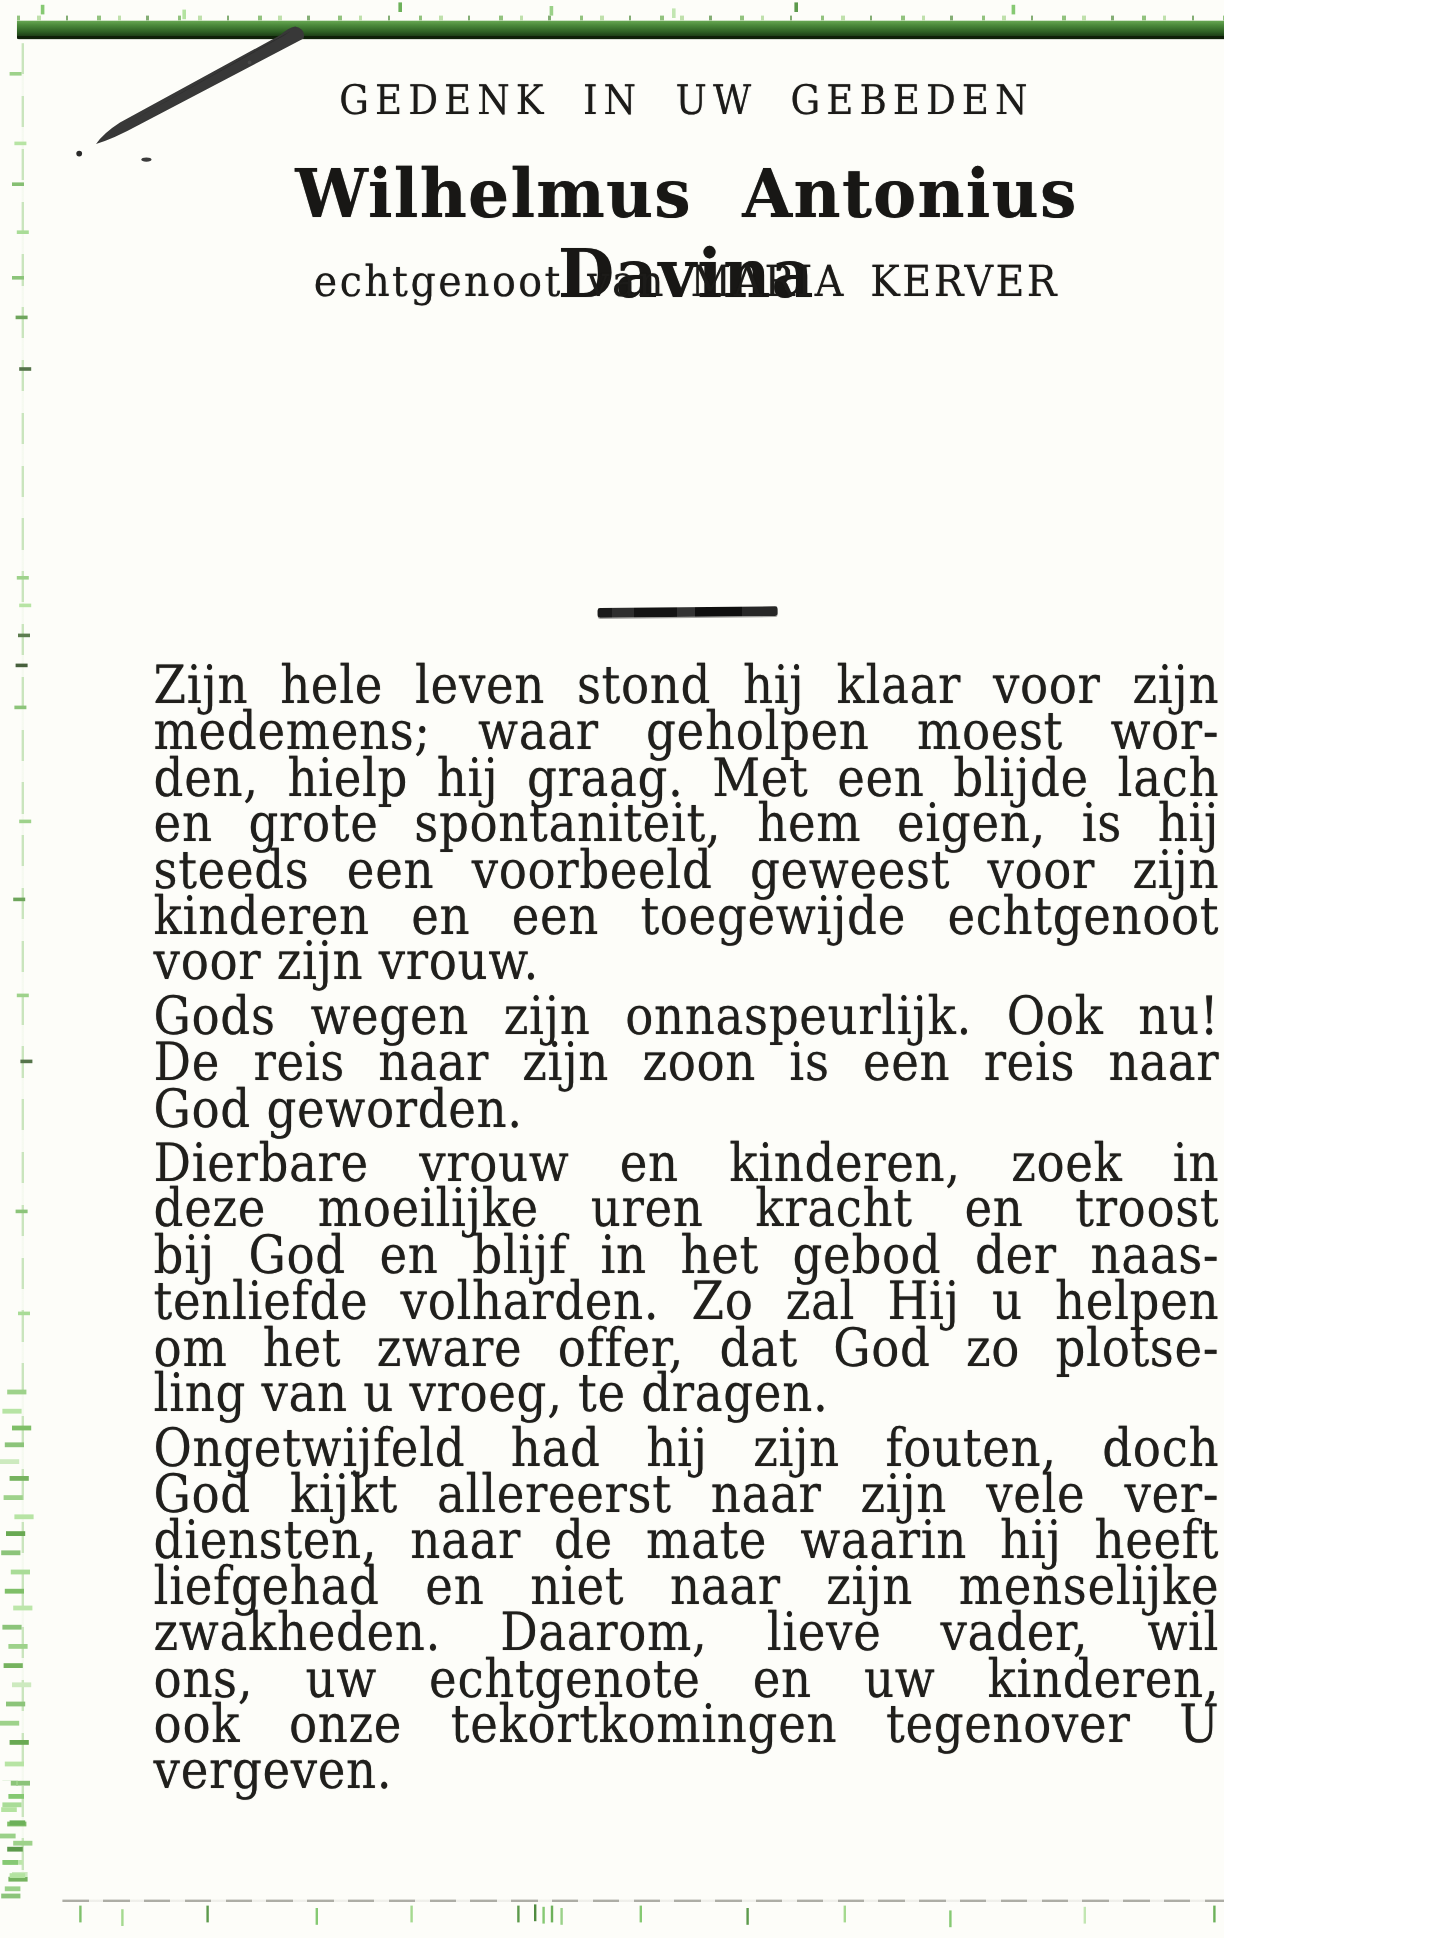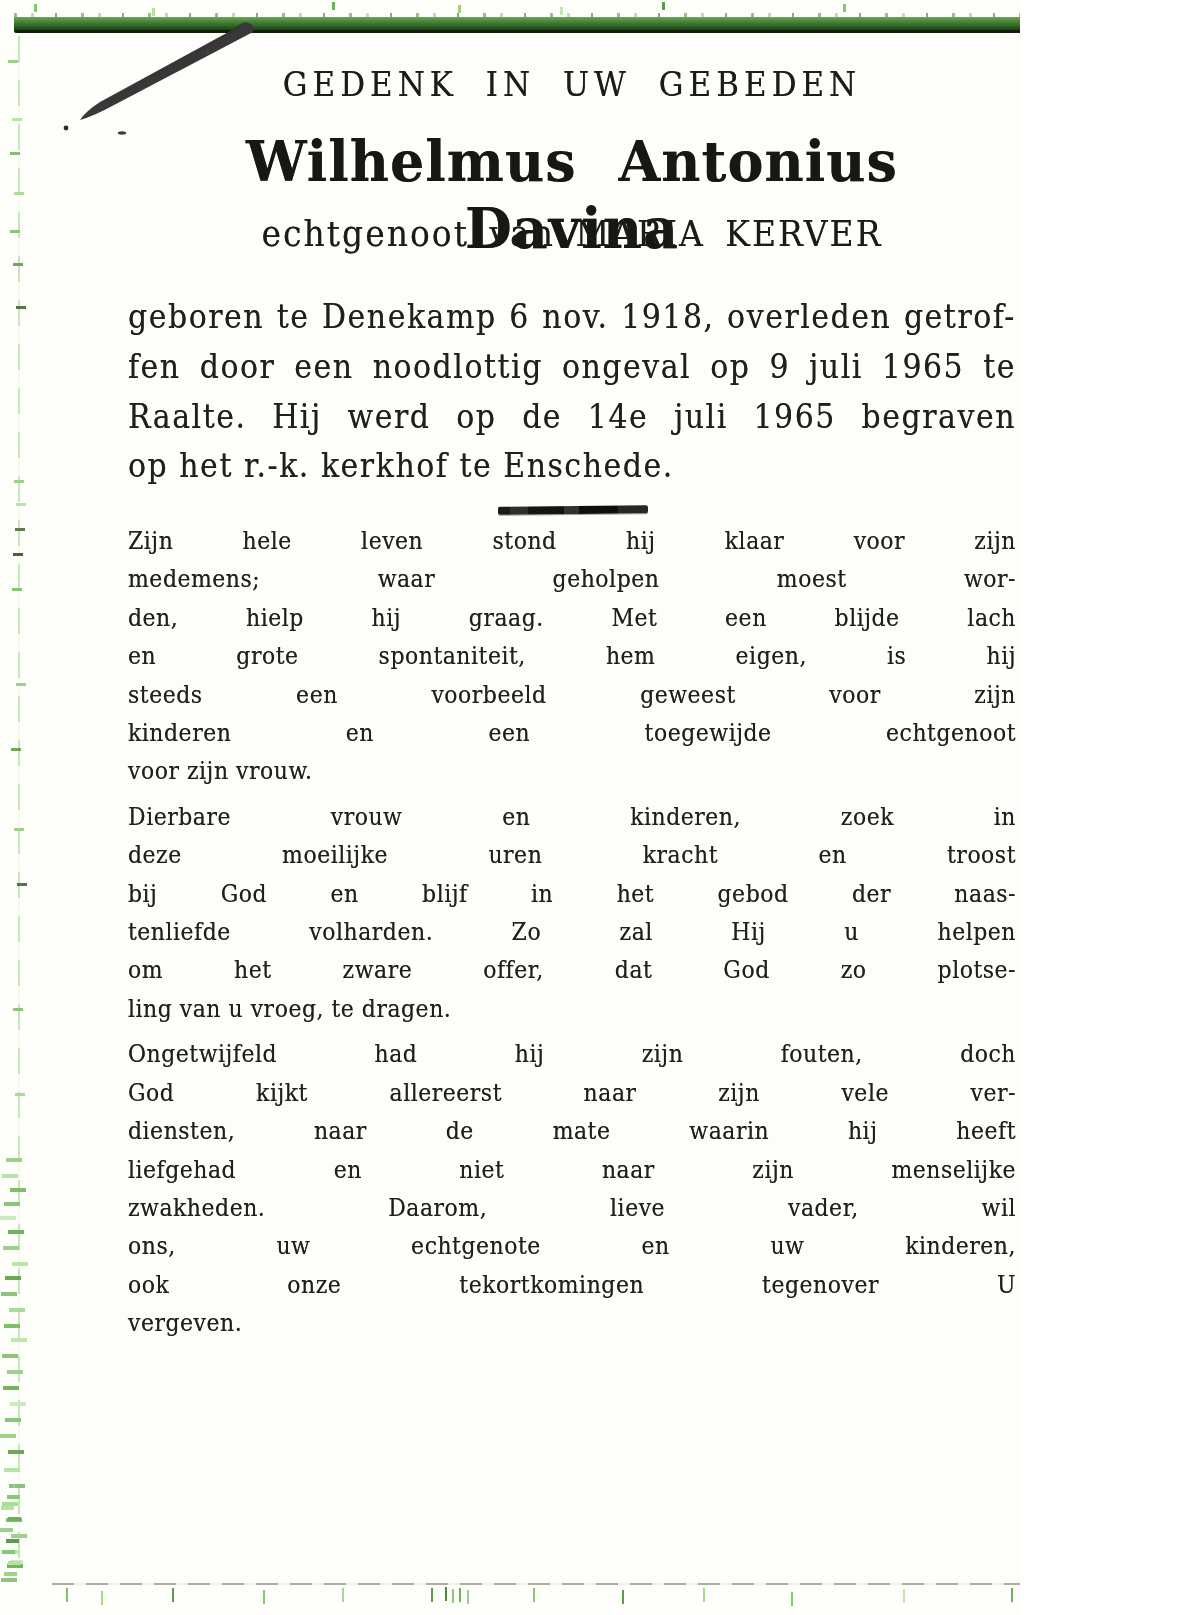--- a/index.html
+++ b/index.html
@@ -53,21 +53,21 @@
 
   
   .txt{position:absolute;left:128px;width:888px;text-shadow:0 0 .6px rgba(25,25,22,.65);}
   .motto{top:64px;text-align:center;font-size:31px;letter-spacing:5px;word-spacing:13px;
     transform:scaleY(1.1);transform-origin:top center;color:#1c1b19;}
   .name{top:128px;text-align:center;font-size:54px;font-weight:bold;letter-spacing:1px;word-spacing:22px;
     transform:scaleY(1.04);transform-origin:top center;color:#181715;}
   .spouse{top:213px;text-align:center;font-size:33px;letter-spacing:2px;word-spacing:8px;
     transform:scaleY(1.08);transform-origin:top center;color:#1c1b19;}
   .vitals{top:288px;font-size:30px;line-height:49.8px;letter-spacing:1.5px;}
-  .memorial{top:520px;font-size:22px;line-height:38.4px;letter-spacing:.5px;}
+  .memorial{top:551px;font-size:39px;line-height:38.4px;letter-spacing:.5px;}
   .mpara{margin:0 0 7px 0;}
   .tline{text-align:justify;text-align-last:justify;transform:scaleY(1.13);transform-origin:top left;}
   .tline.last{text-align-last:left;}
   .divider{
     position:absolute;left:498px;top:506px;width:150px;height:8px;border-radius:2px;
     transform:rotate(-.6deg);
     background:linear-gradient(90deg,#1a1a1a 0 8%,#2e2e2e 8% 20%,#141414 20% 44%,#333 44% 54%,#0f0f0f 54% 80%,#272727 80% 100%);
     box-shadow:0 1px 0 rgba(0,0,0,.35);
   }
 </style>
@@ -91,36 +91,35 @@
   <div class="right-line"></div>
   <div class="right-line-green"></div>
   <div class="noise right-feather"></div>
   <div class="bottom-line"></div>
   <div class="noise bottom-ticks"></div>
   <div class="noise bl-noise"></div>
 
   <div class="txt motto">GEDENK IN UW GEBEDEN</div>
   <div class="txt name">Wilhelmus Antonius Davina</div>
   <div class="txt spouse">echtgenoot van MARIA KERVER</div>
-  <div class="txt vitals" id="vitals">
-      <div class="tline">geboren te Denekamp 6 nov. 1918, overleden getrof-</div>
-      <div class="tline">fen door een noodlottig ongeval op 9 juli 1965 te</div>
-      <div class="tline">Raalte. Hij werd op de 14e juli 1965 begraven</div>
-      <div class="tline last">op het r.-k. kerkhof te Enschede.</div>
-    </div>
   <div class="divider"></div>
   <div class="txt memorial" id="memorial">
       <div class="mpara">
         <div class="tline">Zijn hele leven stond hij klaar voor zijn</div>
         <div class="tline">medemens; waar geholpen moest wor-</div>
         <div class="tline">den, hielp hij graag. Met een blijde lach</div>
         <div class="tline">en grote spontaniteit, hem eigen, is hij</div>
         <div class="tline">steeds een voorbeeld geweest voor zijn</div>
         <div class="tline">kinderen en een toegewijde echtgenoot</div>
         <div class="tline last">voor zijn vrouw.</div>
+      </div>
+      <div class="mpara">
+        <div class="tline">Gods wegen zijn onnaspeurlijk. Ook nu!</div>
+        <div class="tline">De reis naar zijn zoon is een reis naar</div>
+        <div class="tline last">God geworden.</div>
       </div>
       <div class="mpara">
         <div class="tline">Dierbare vrouw en kinderen, zoek in</div>
         <div class="tline">deze moeilijke uren kracht en troost</div>
         <div class="tline">bij God en blijf in het gebod der naas-</div>
         <div class="tline">tenliefde volharden. Zo zal Hij u helpen</div>
         <div class="tline">om het zware offer, dat God zo plotse-</div>
         <div class="tline last">ling van u vroeg, te dragen.</div>
       </div>
       <div class="mpara">

